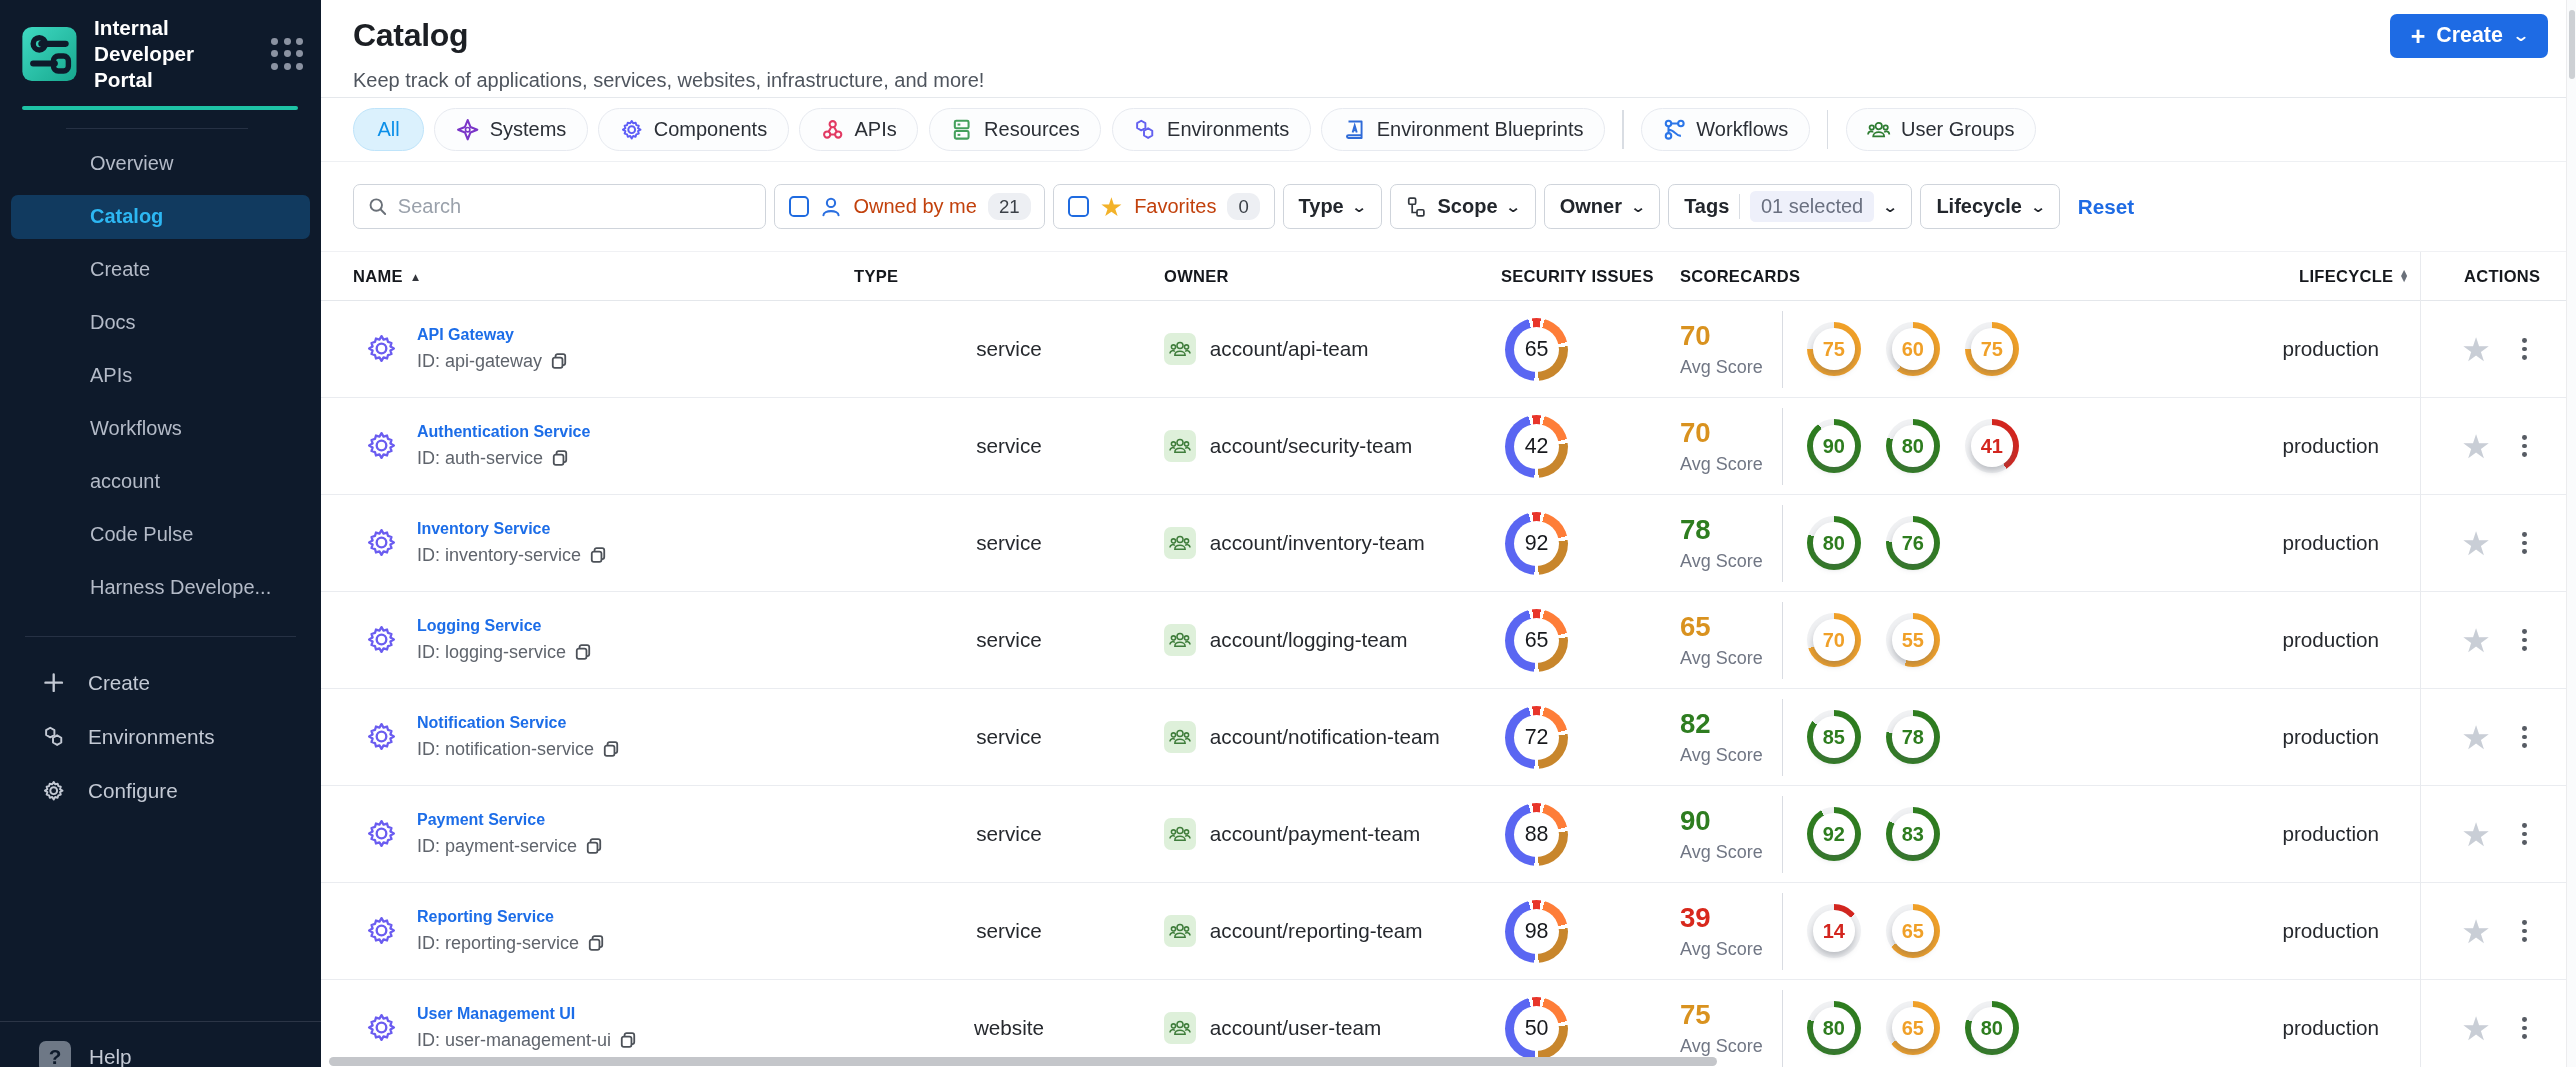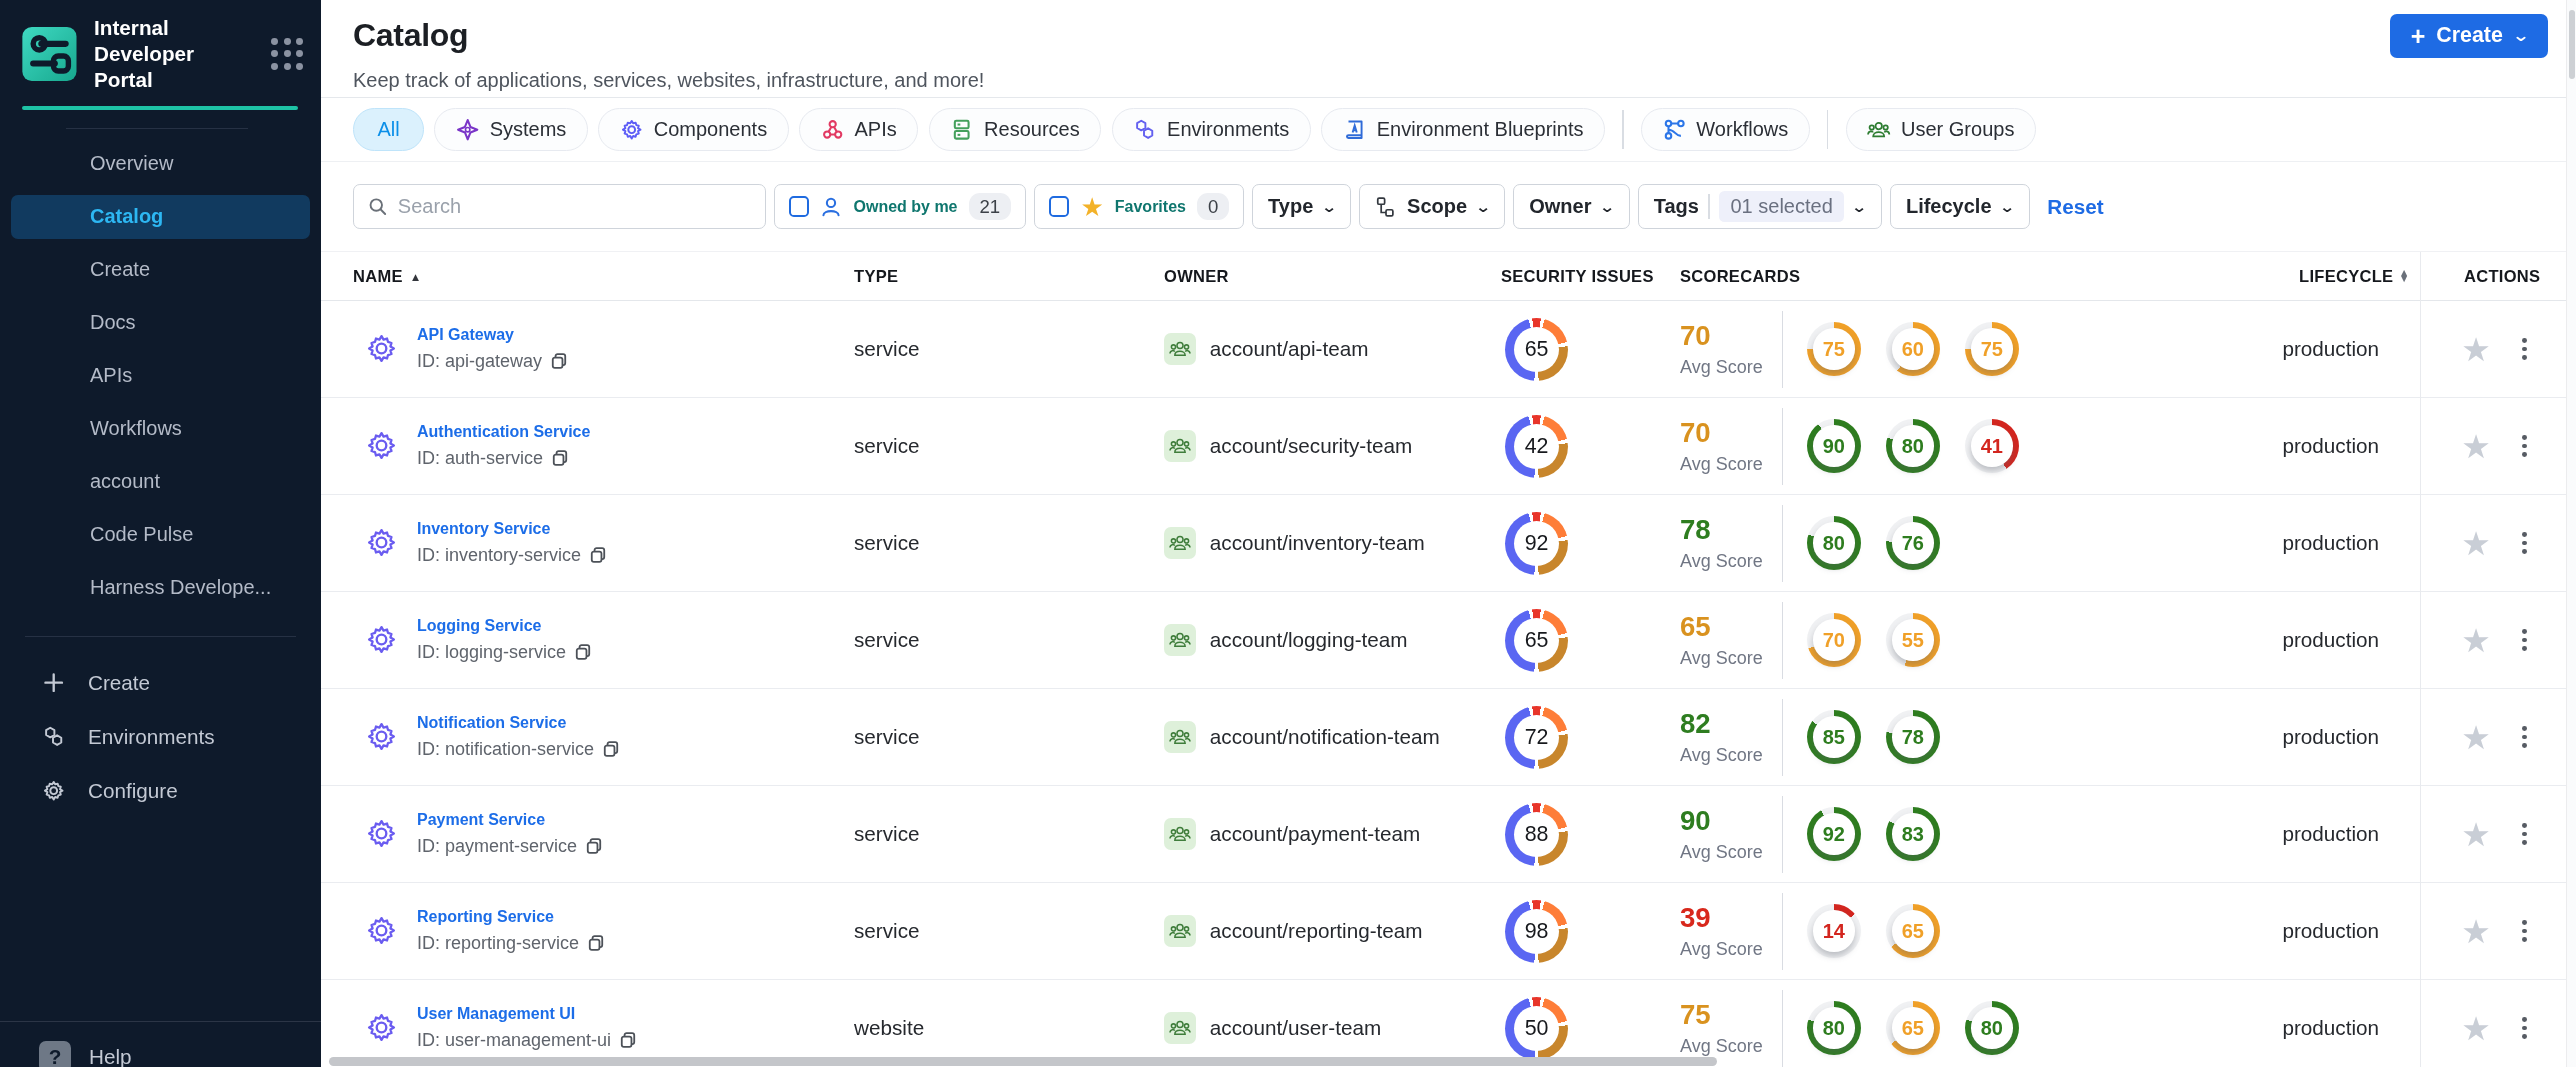--- a/index.html
+++ b/index.html
@@ -48,21 +48,21 @@
 
   
   .filters { height:90px; display:flex; align-items:center; gap:8px; padding-left:32px; border-bottom:1.4px solid #f0f1f4; }
   .search-box { width:413px; height:45px; border:1.4px solid #cfd4db; border-radius:6.9px; display:flex; align-items:center;
                 gap:11px; padding:0 13.8px; }
   .search-box input { border:none; outline:none; font-size:20px; color:#2a2e34; width:100%; font-family:inherit; }
   .search-box input::placeholder { color:#9aa1ab; }
   .chk-group { height:45px; border:1.4px solid #cfd4db; border-radius:6.9px; display:flex; align-items:center; gap:11px;
                padding:0 13.8px; cursor:pointer; }
   .checkbox { width:20.7px; height:20.7px; border:2.1px solid #1f6be0; border-radius:4.8px; background:#fff; }
-  .chk-label { font-size:16px; color:#0f766e; font-weight:700; white-space:nowrap; }
+  .chk-label { font-size:20px; color:#c2410c; font-weight:400; white-space:nowrap; }
   .count-badge { background:#edeff3; border-radius:11px; font-size:18.6px; color:#3c4148; padding:2.8px 11px; }
   .drop { height:45px; border:1.4px solid #cfd4db; border-radius:6.9px; display:flex; align-items:center; gap:9.6px;
           padding:0 15px; font-size:20px; color:#22262c; font-weight:600; cursor:pointer; white-space:nowrap; }
   .drop .chev, .create-btn .chev { color:inherit; }
   .chev { font-size:15px; color:#5b6168; transform:scaleX(1.3); }
   .tags-chip { background:#eef0fa; border-radius:5.5px; padding:4.1px 11px; color:#6a7080; font-weight:400; }
   .tags-div { width:1.4px; height:25px; background:#d9dde3; }
   .reset-link { color:#1e6be4; font-size:20.7px; font-weight:700; margin-left:9.6px; cursor:pointer; }
 
   
@@ -74,21 +74,21 @@
   .sort-asc { font-size:11.7px; color:#33363c; }
   .sort-both { display:flex; flex-direction:column; line-height:0.6; font-size:10.3px; color:#6a707a; }
   .rows { position:relative; }
   .row { height:97px; border-bottom:1.4px solid #eaecf0; display:grid; align-items:center;
          grid-template-columns:533px 310px 337px 179px 455px 284px 156px; }
   .cell-name { padding-left:44px; display:flex; align-items:center; gap:19px; }
   .gear-badge { flex:0 0 auto; display:flex; }
   .nm { display:flex; flex-direction:column; gap:6.9px; }
   .nm a { color:#1c6de8; font-size:16px; font-weight:700; text-decoration:none; cursor:pointer; }
   .nm .id-line { color:#5f646c; font-size:18px; display:flex; align-items:center; gap:8.3px; }
-  .cell-type { font-size:20.7px; color:#26292e; }
+  .cell-type { font-size:20.7px; color:#26292e;text-align:center; }
   .cell-owner { display:flex; align-items:center; gap:13.8px; font-size:20.7px; color:#26292e; }
   .owner-chip { width:32px; height:32px; background:#def0da; border-radius:6.9px; display:flex; align-items:center; justify-content:center; }
   .donut { width:63px; height:63px; border-radius:50%; position:relative; margin-left:4.1px;
            background:conic-gradient(#e8352a 0deg 8deg,#fff 8deg 15deg,#fe7d38 15deg 76deg,#fff 76deg 84deg,
                        #c8862c 84deg 176deg,#fff 176deg 184deg,#5a66f2 184deg 345deg,#fff 345deg 352deg,#e8352a 352deg 360deg); }
   .donut i { position:absolute; inset:9px; background:#fff; border-radius:50%; display:flex; align-items:center;
              justify-content:center; font-size:21.4px; font-style:normal; color:#17191d; font-weight:500; }
   .cell-scores { display:flex; align-items:center; }
   .avg { width:102px; display:flex; flex-direction:column; gap:5.5px; }
   .avg b { font-size:27.6px; font-weight:700; }

